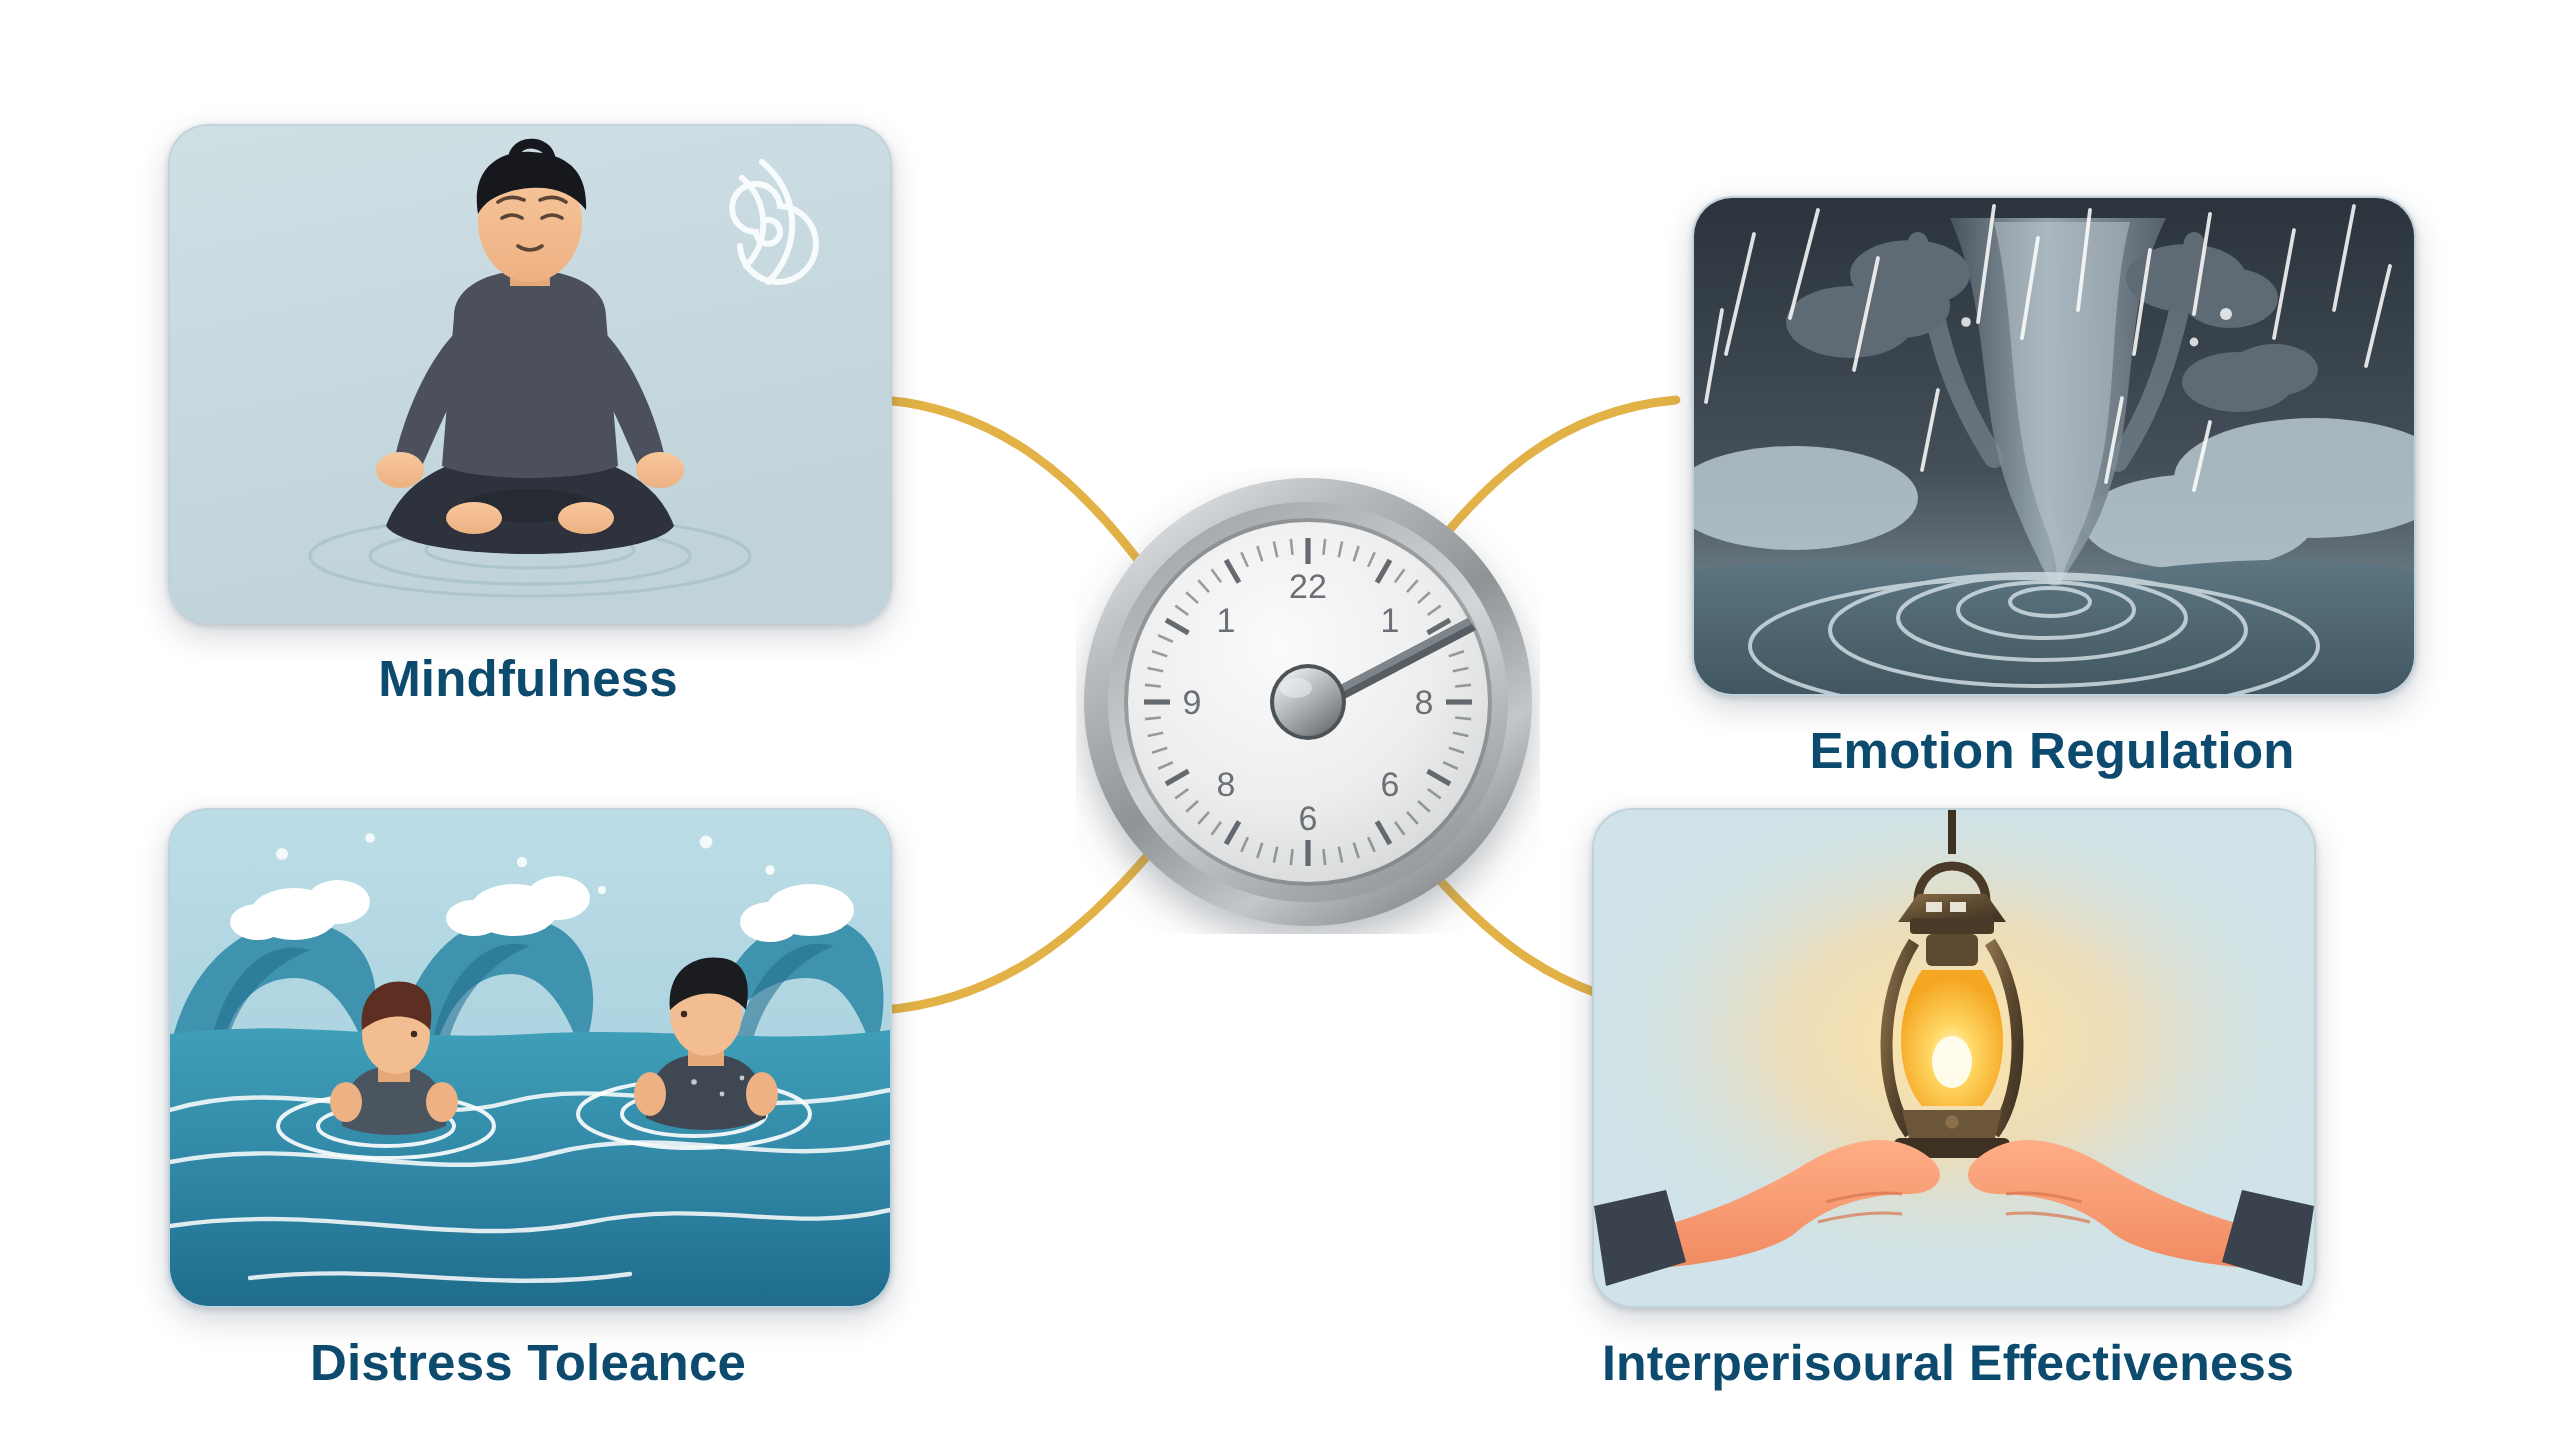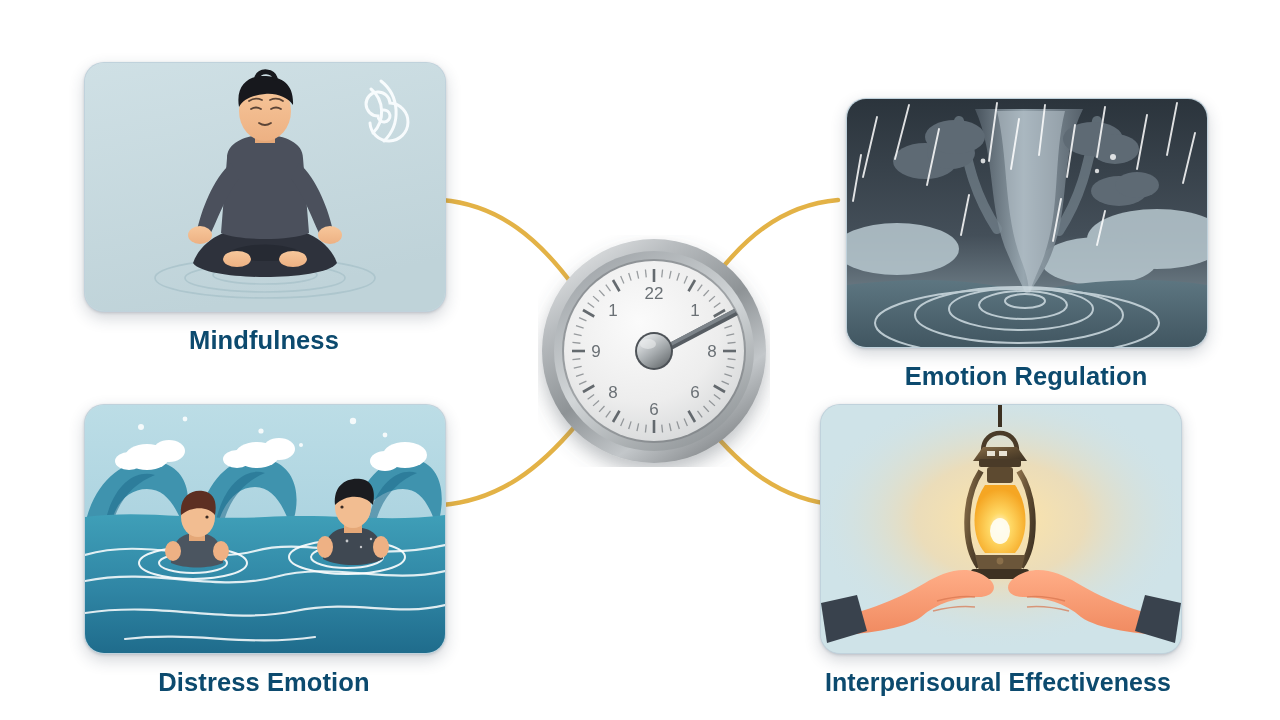--- a/index.html
+++ b/index.html
@@ -32,21 +32,21 @@
     text-align:center;
     font-size:25.5px;
     font-weight:bold;
     color:#0c4a6e;
     letter-spacing:.1px;
     white-space:nowrap;
   }
   #node-mindfulness{left:84px;top:62px;}
   #node-emotion{left:846px;top:62px;margin-top:36px;}
   #node-distress{left:84px;top:404px;}
-  #node-interpersonal{left:820px;top:404px;}
+  #node-interpersonal{left:796px;top:404px;}
   #node-interpersonal .label{font-size:25px;margin-left:-4px;}
 
   
   #clock-wrap{
     position:absolute;left:538px;top:235px;width:232px;height:232px;z-index:4;
   }
 </style>
 </head>
 <body>
 
@@ -281,21 +281,21 @@
           <path d="M250,100 C 248,80 262,72 276,74 C 290,76 290,90 288,100 C 280,90 262,88 250,100 Z" fill="#1b1c20"></path>
           <circle cx="257" cy="102" r="1.6" fill="#3a2a22"></circle>
           <g fill="#ffffff" opacity=".7">
             <circle cx="262" cy="136" r="1.4"></circle>
               <circle cx="276" cy="142" r="1.2"></circle>
               <circle cx="286" cy="134" r="1.2"></circle>
           </g>
         </g>
       </svg>
     </div>
-    <div class="label">Distress Emotion</div>
+    <div class="label">Distress Toleance</div>
   </div>
 
   <div class="node" id="node-interpersonal">
     <div class="card">
       <svg class="scene" viewBox="0 0 360 248" preserveAspectRatio="xMidYMid slice">
         <defs>
           <radialGradient id="ie-glow" cx="50%" cy="46%" r="52%">
             <stop offset="0%" stop-color="#ffe6a8"></stop>
             <stop offset="45%" stop-color="#f2dbae" stop-opacity=".8"></stop>
             <stop offset="100%" stop-color="#cfe2e8" stop-opacity="0"></stop>

